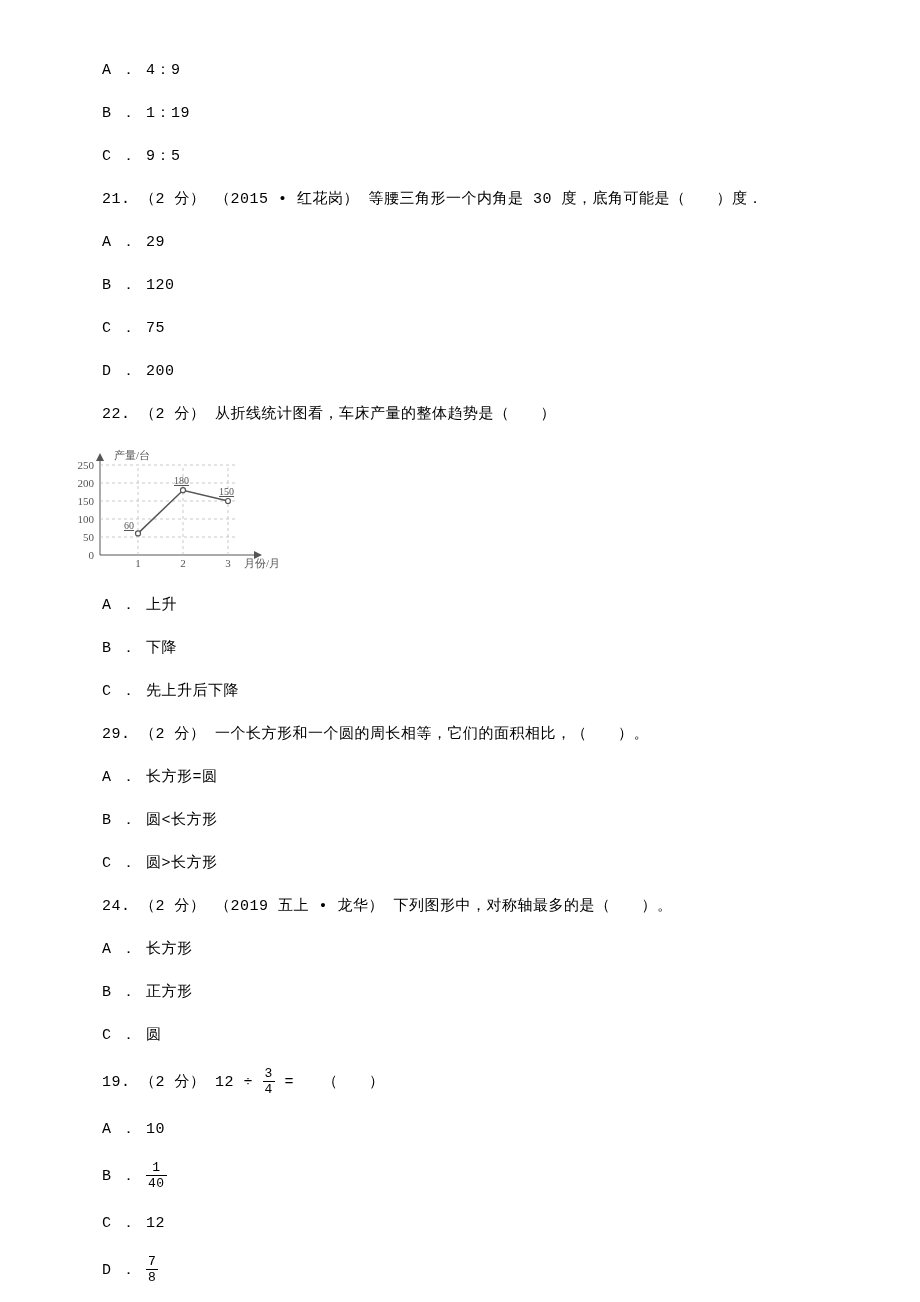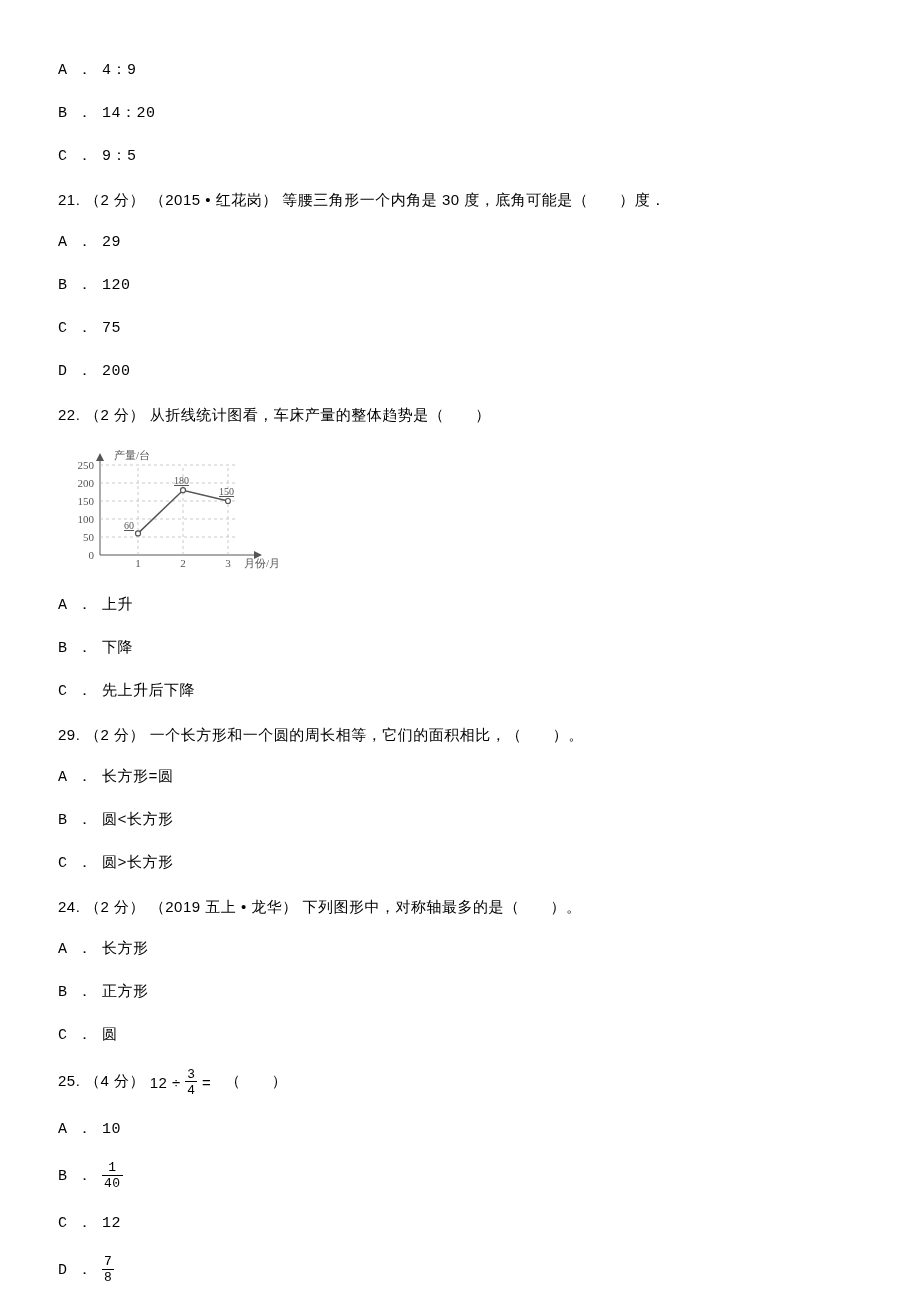--- a/index.html
+++ b/index.html
@@ -10,23 +10,24 @@
       font-family: 'SimSun', 'Songti SC', serif;
       font-size: 15px;
       color: #000;
       padding: 60px 80px 40px 58px;
       position: relative;
     }
     .line {
       margin-bottom: 22px;
       line-height: 1.4;
       letter-spacing: 0.5px;
+      margin-left: 44px;
     }
     .opt { font-family: 'Courier New', 'SimSun', monospace; }
-    .qnum { font-family: Liberation Sans, sans-serif; }
+    .qnum { font-family: Liberation Mono, monospace; }
     .chart-box {
       width: 220px;
       height: 126px;
       margin-bottom: 22px;
       position: relative;
     }
     .chart-box svg { width: 100%; height: 100%; }
     .frac {
       display: inline-block;
       vertical-align: middle;
@@ -37,21 +38,21 @@
       top: -1px;
     }
     .frac .num { display: block; border-bottom: 1px solid #000; padding: 0 2px 1px; }
     .frac .den { display: block; padding: 1px 2px 0; }
     .inline-expr { vertical-align: middle; text-align: center; }
   </style>
 </head>
 <body>
 
 <div class="line opt">A ． 4：9</div>
-<div class="line opt">B ． 14：20</div>
+<div class="line opt">B ． 1：19</div>
 <div class="line opt">C ． 9：5</div>
 
 <div class="line qnum">21. （2 分） （2015 • 红花岗） 等腰三角形一个内角是 30 度，底角可能是（　　）度．</div>
 <div class="line opt">A ． 29</div>
 <div class="line opt">B ． 120</div>
 <div class="line opt">C ． 75</div>
 <div class="line opt">D ． 200</div>
 
 <div class="line qnum">22. （2 分） 从折线统计图看，车床产量的整体趋势是（　　）</div>
 
@@ -107,21 +108,21 @@
 <div class="line opt">A ． 长方形=圆</div>
 <div class="line opt">B ． 圆&lt;长方形</div>
 <div class="line opt">C ． 圆&gt;长方形</div>
 
 <div class="line qnum">24. （2 分） （2019 五上 • 龙华） 下列图形中，对称轴最多的是（　　）。</div>
 <div class="line opt">A ． 长方形</div>
 <div class="line opt">B ． 正方形</div>
 <div class="line opt">C ． 圆</div>
 
 <div class="line qnum">
-  <span>25. （4 分）</span>
+  <span>19. （2 分）</span>
   <span class="inline-expr">12 ÷</span>
   <span class="frac">
     <span class="num">3</span>
     <span class="den">4</span>
   </span>
   <span class="inline-expr">=</span>
   &nbsp;&nbsp;<span>（　　）</span>
 </div>
 <div class="line opt">A ． 10</div>
 <div class="line opt">

